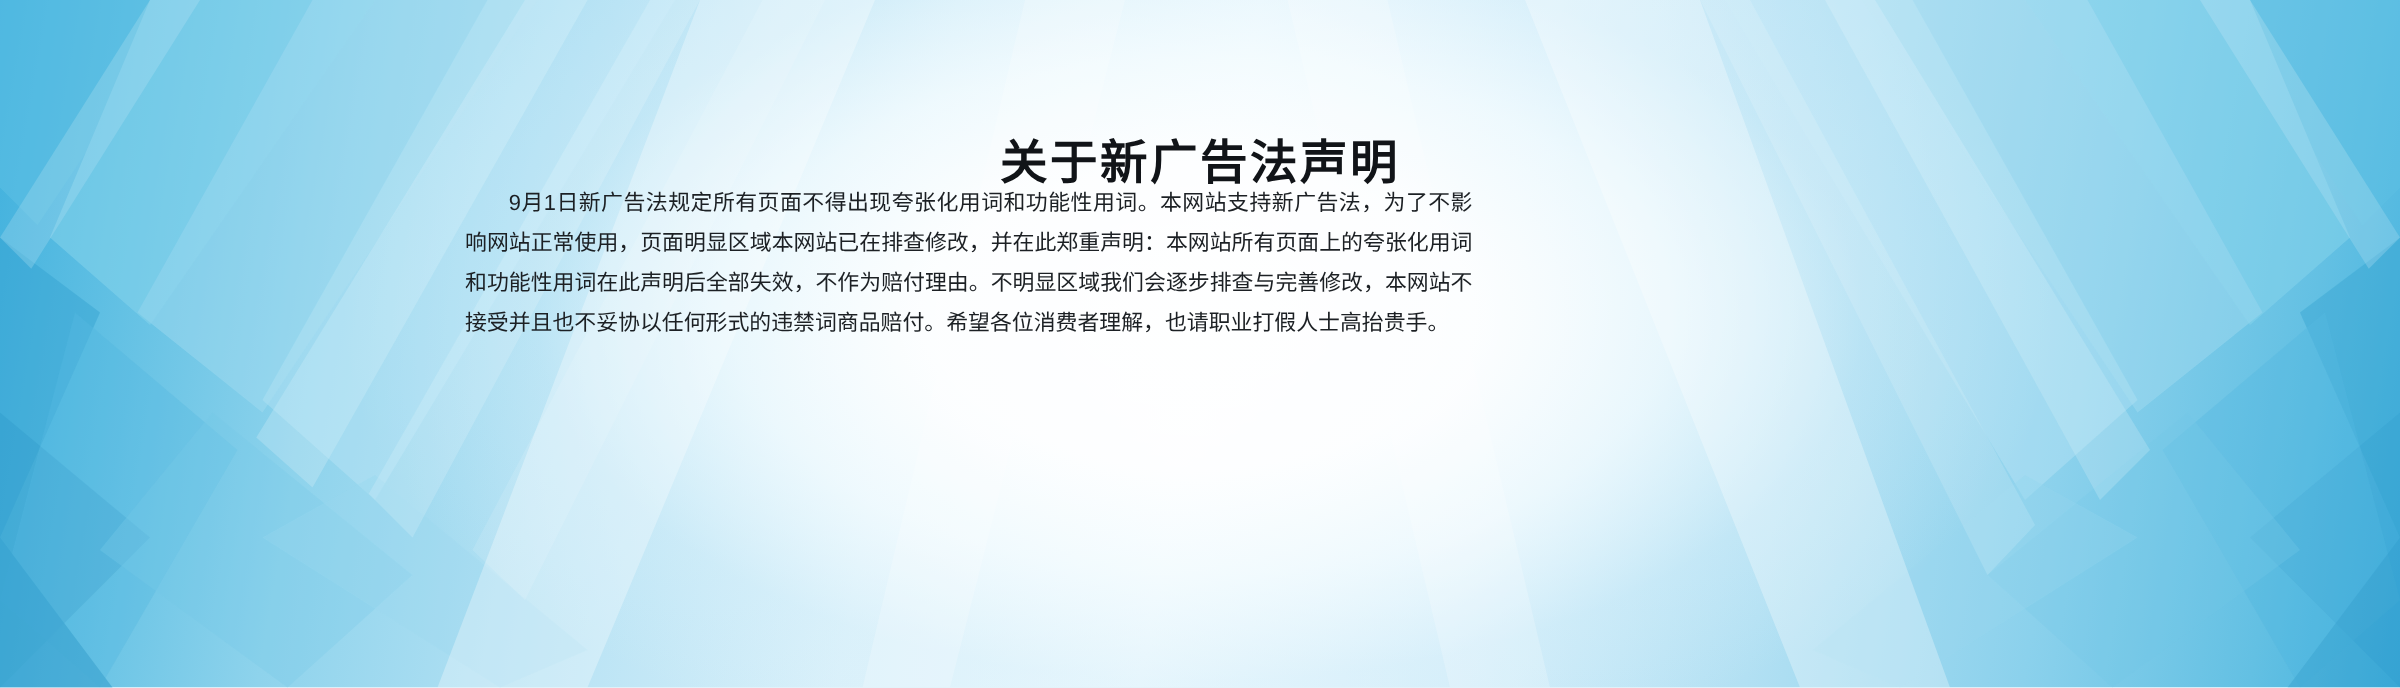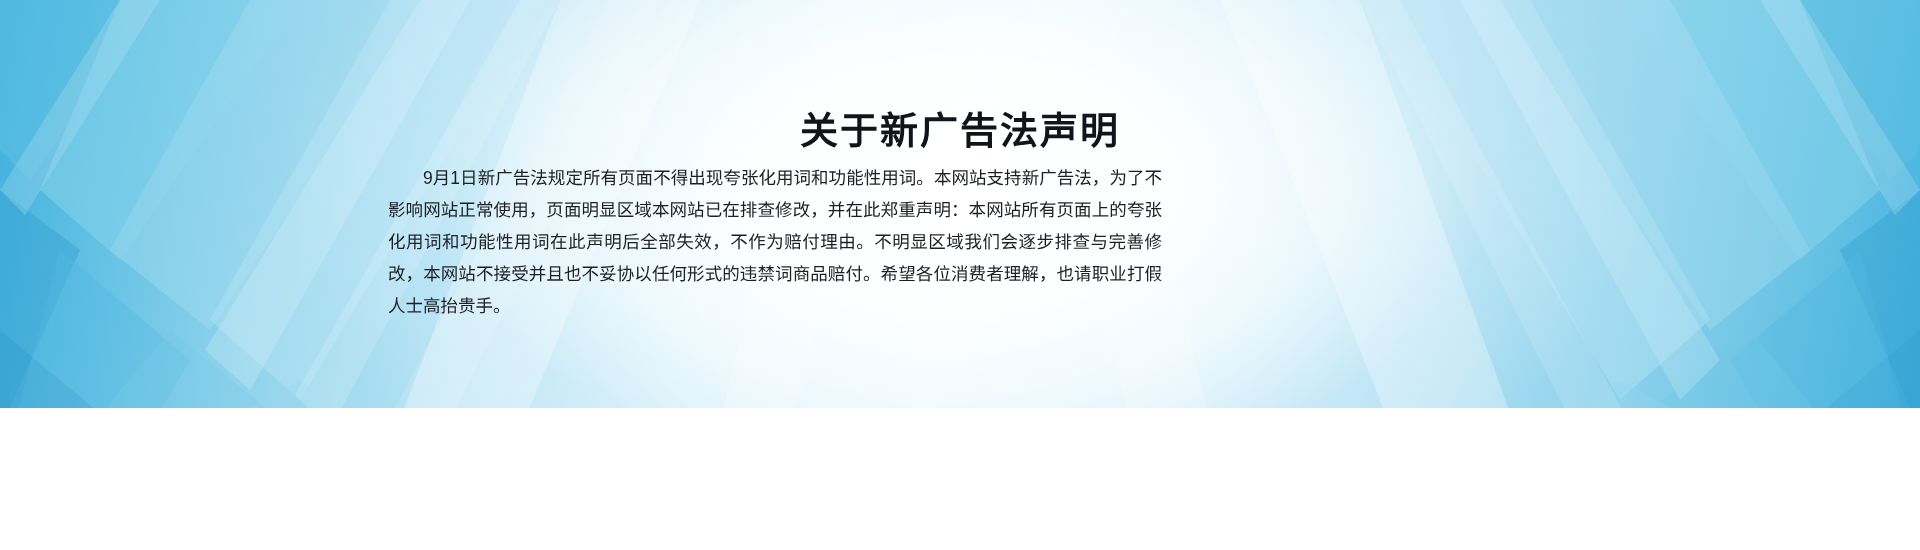--- a/index.html
+++ b/index.html
@@ -8,21 +8,21 @@
     padding: 0;
     background: #ffffff;
   }
   body {
     font-family: "Liberation Sans", "DejaVu Sans", sans-serif;
   }
 
   .banner {
     position: relative;
     width: 1920px;
-    height: 408px;
+    height: 550px;
     overflow: hidden;
     background: #bfe4f4;
   }
 
   
   .bg-layer {
     position: absolute;
     inset: 0;
     overflow: hidden;
   }
@@ -84,21 +84,21 @@
     left: 372px;
     width: 806px;
     color: #1c2024;
     font-size: 17.5px;
     line-height: 32px;
     text-align: justify;
     text-justify: inter-ideograph;
     font-weight: 400;
   }
   .statement-body p {
-    margin: 16px;
+    margin: 0;
   }
   .para-indent {
     text-indent: 2em;
   }
 </style>
 </head>
 <body>
 
 <div class="banner">
 

